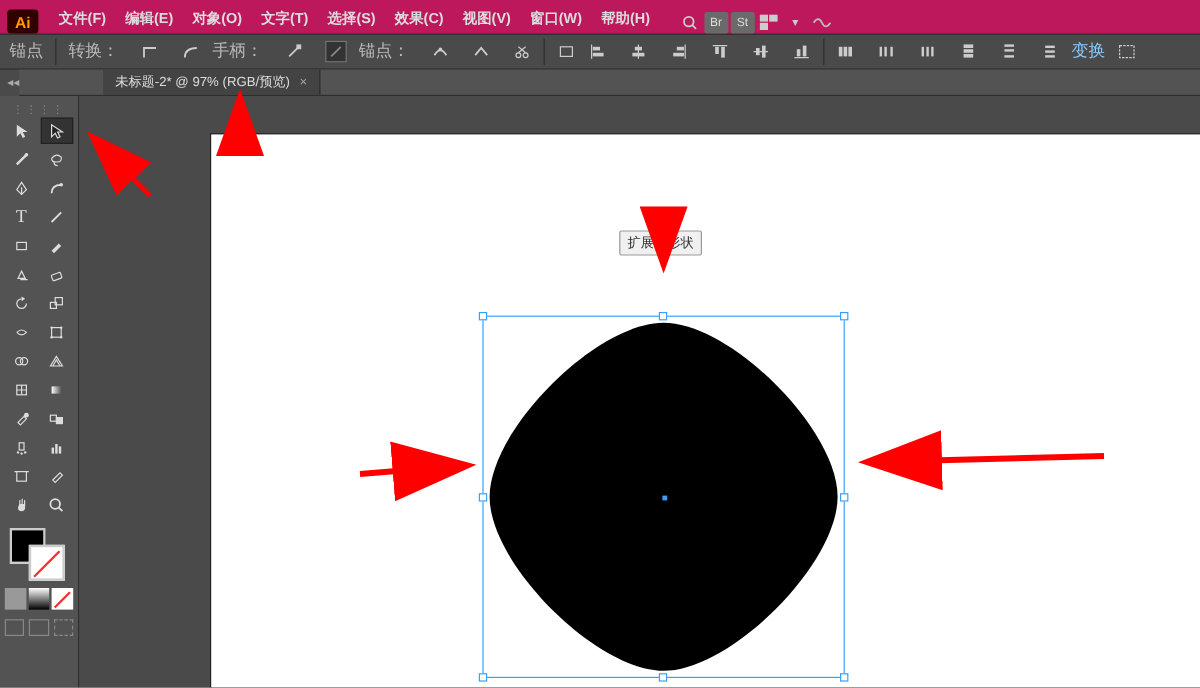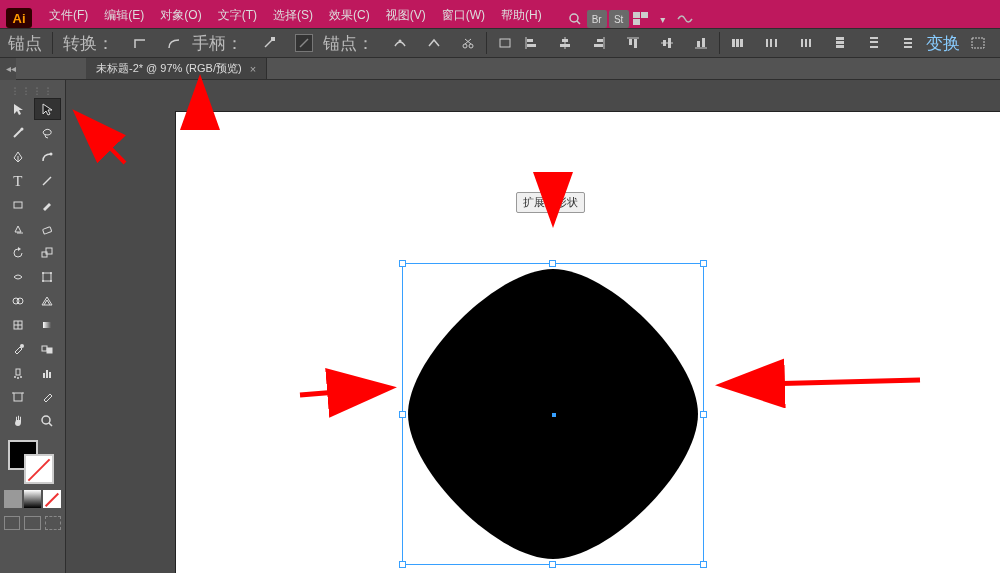--- a/index.html
+++ b/index.html
@@ -27,41 +27,42 @@
     font-weight: bold;
     display: flex; align-items: center; justify-content: center;
     border-radius: 3px;
     font-size: 13px;
     margin-right: 8px;
   }
   .menu-item {
     padding: 4px 7px;
     color: #ddd;
     cursor: default;
+    font-weight: bold;
   }
   .sq-icon {
     width: 20px; height: 18px;
     background: #6a6a6a;
     display: flex; align-items: center; justify-content: center;
     font-size: 10px; color: #ddd;
     border-radius: 2px;
   }
   .sq-icon.plain { background: transparent; }
 
   
   .control-bar {
     height: 30px;
     background: #4a4a4a;
     border-top: 1px solid #2e2e2e;
     border-bottom: 1px solid #2e2e2e;
     display: flex; align-items: center;
     padding: 0 8px;
     gap: 10px;
     color: #bbb;
-    font-size: 17px;
+    font-size: 14px;
   }
   .control-group { display: flex; align-items: center; gap: 18px; }
   .divider { width:1px; height:22px; background:#2e2e2e; }
   .tiny-icon { width:18px; height:18px; border:1px solid #777; display:flex;align-items:center;justify-content:center; }
   .tiny-icon.filled{ background:#333; }
   .mini { width:16px;height:16px; display:inline-flex;align-items:center;justify-content:center;color:#ccc;}
 
   
   .doc-tab-row {
     height: 22px;

